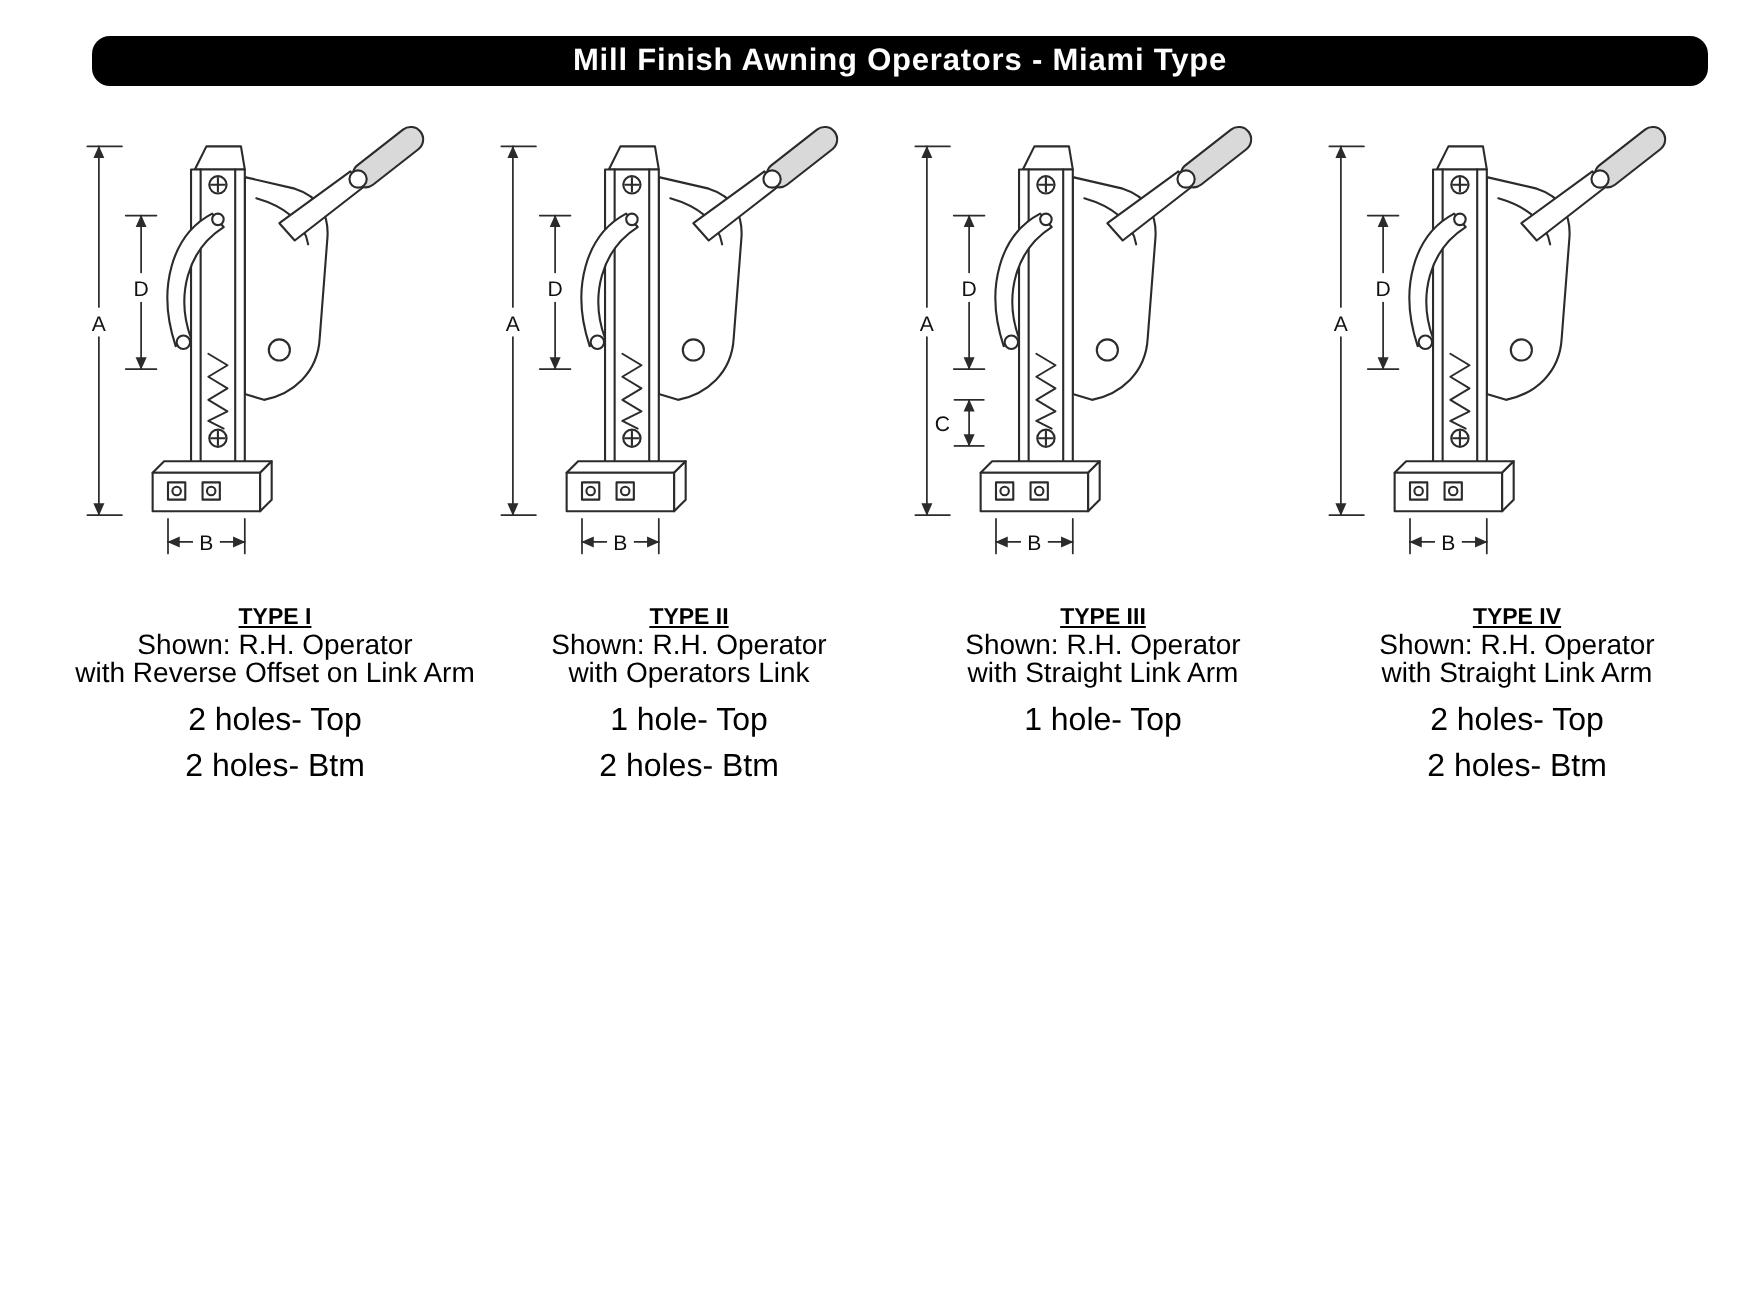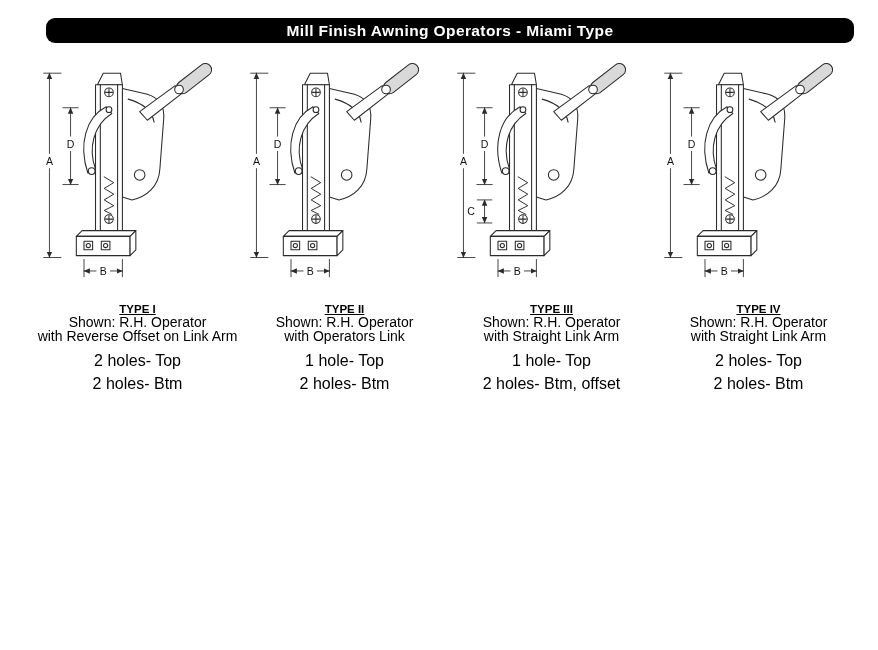--- a/index.html
+++ b/index.html
@@ -189,21 +189,20 @@
           <line x1="28" y1="170" x2="44" y2="170"></line>
           <line x1="36" y1="146" x2="36" y2="170" marker-start="url(#dimarrow)" marker-end="url(#dimarrow)"></line>
           <text class="dim-text" x="26" y="162" text-anchor="end">C</text>
         </g>
       </svg>
       <div class="type-name">TYPE III</div>
       <div class="shown">Shown: R.H. Operator</div>
       <div class="shown">with Straight Link Arm</div>
       <div class="holes-block">
         <div class="holes">1 hole- Top</div>
-        <div class="holes">2 holes- Btm, offset</div>
       </div>
     </div>
 
     <div class="col">
       <svg class="op-svg" viewBox="0 0 200 238">
         <use href="#op-drawing"></use>
       </svg>
       <div class="type-name">TYPE IV</div>
       <div class="shown">Shown: R.H. Operator</div>
       <div class="shown">with Straight Link Arm</div>

